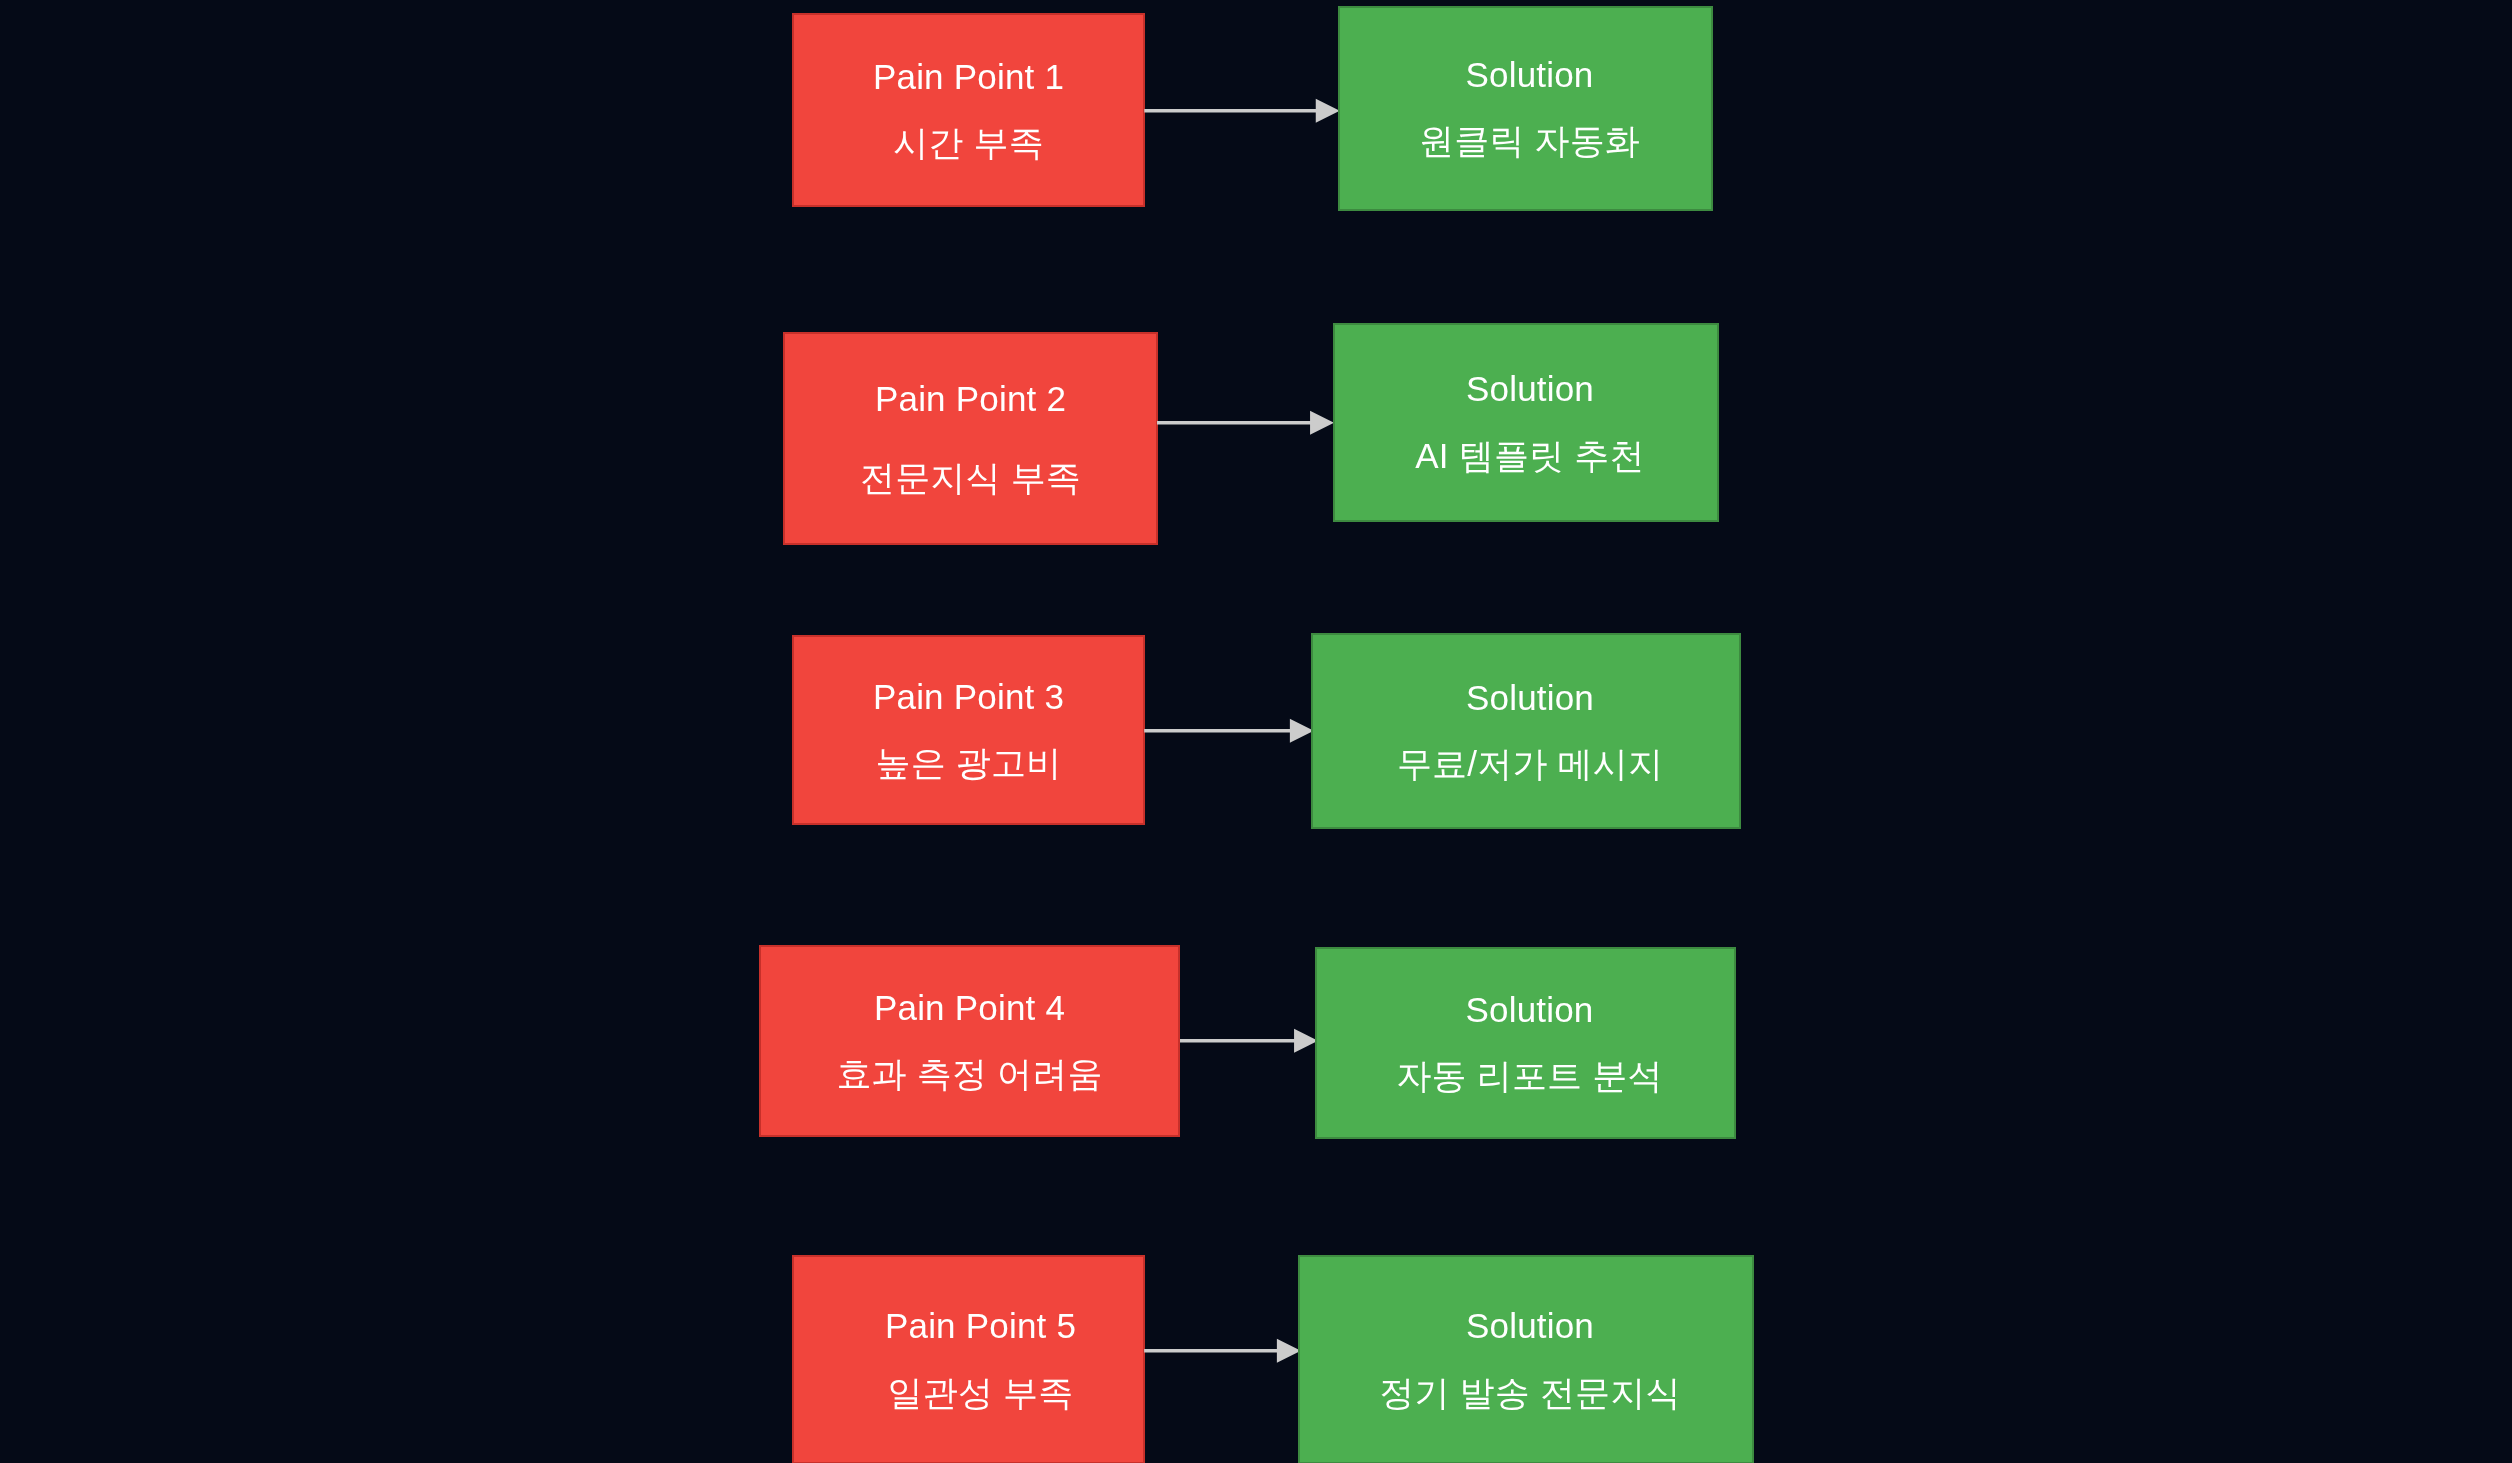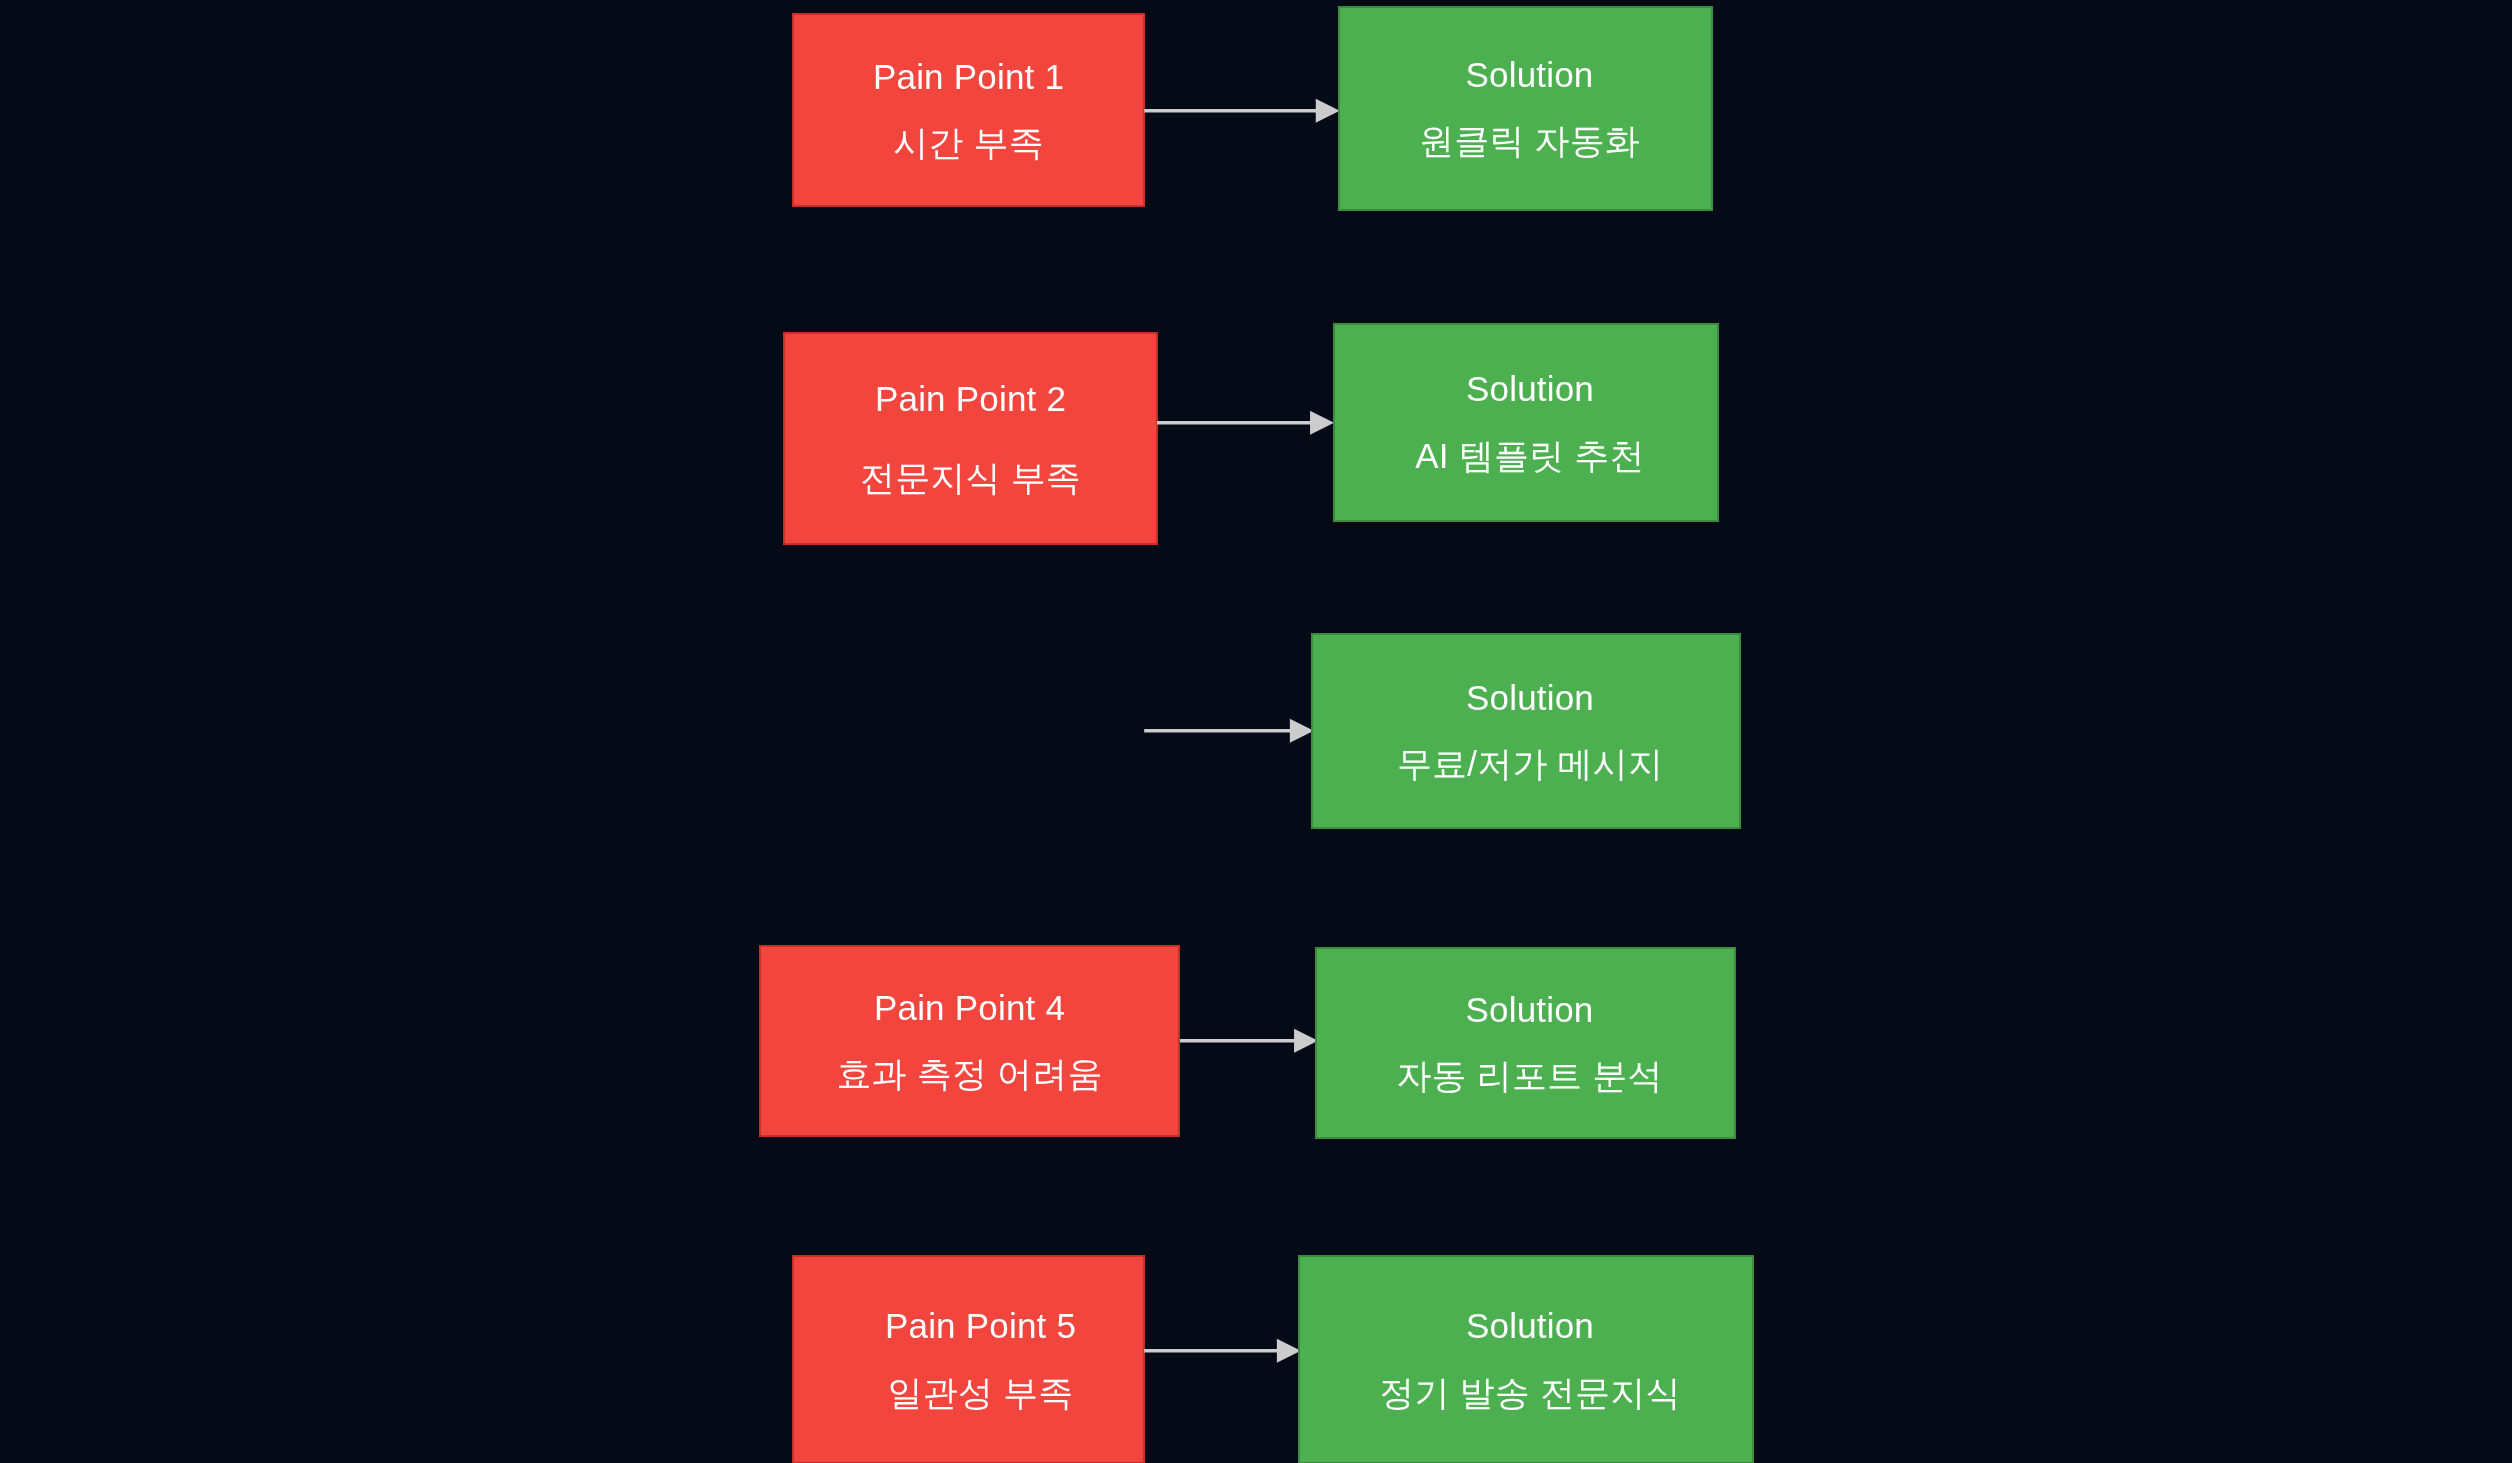--- a/index.html
+++ b/index.html
@@ -85,20 +85,24 @@
     <svg width="177" height="29.5" viewBox="0 0 192 32">
       <line x1="0" y1="16" x2="168" y2="16" stroke="#cccccc" stroke-width="4"></line>
       <polygon points="166,3 192,16 166,29" fill="#cccccc"></polygon>
     </svg>
   </div>
   <div class="node solution" style="left:1333px; top:323px; width:386px; height:199px;">
     <div class="line1">Solution</div>
     <div class="line2">AI 템플릿 추천</div>
   </div>
 
+  <div class="node pain" style="left:792px; top:635px; width:353px; height:190px;">
+    <div class="line1">Pain Point 3</div>
+    <div class="line2">높은 광고비</div>
+  </div>
   <div class="edge" style="left:1144px; top:716px; width:170px; height:29.5px;">
     <svg width="170" height="29.5" viewBox="0 0 184 32">
       <line x1="0" y1="16" x2="160" y2="16" stroke="#cccccc" stroke-width="4"></line>
       <polygon points="158,3 184,16 158,29" fill="#cccccc"></polygon>
     </svg>
   </div>
   <div class="node solution" style="left:1311px; top:633px; width:430px; height:196px;">
     <div class="line1">Solution</div>
     <div class="line2">무료/저가 메시지</div>
   </div>

